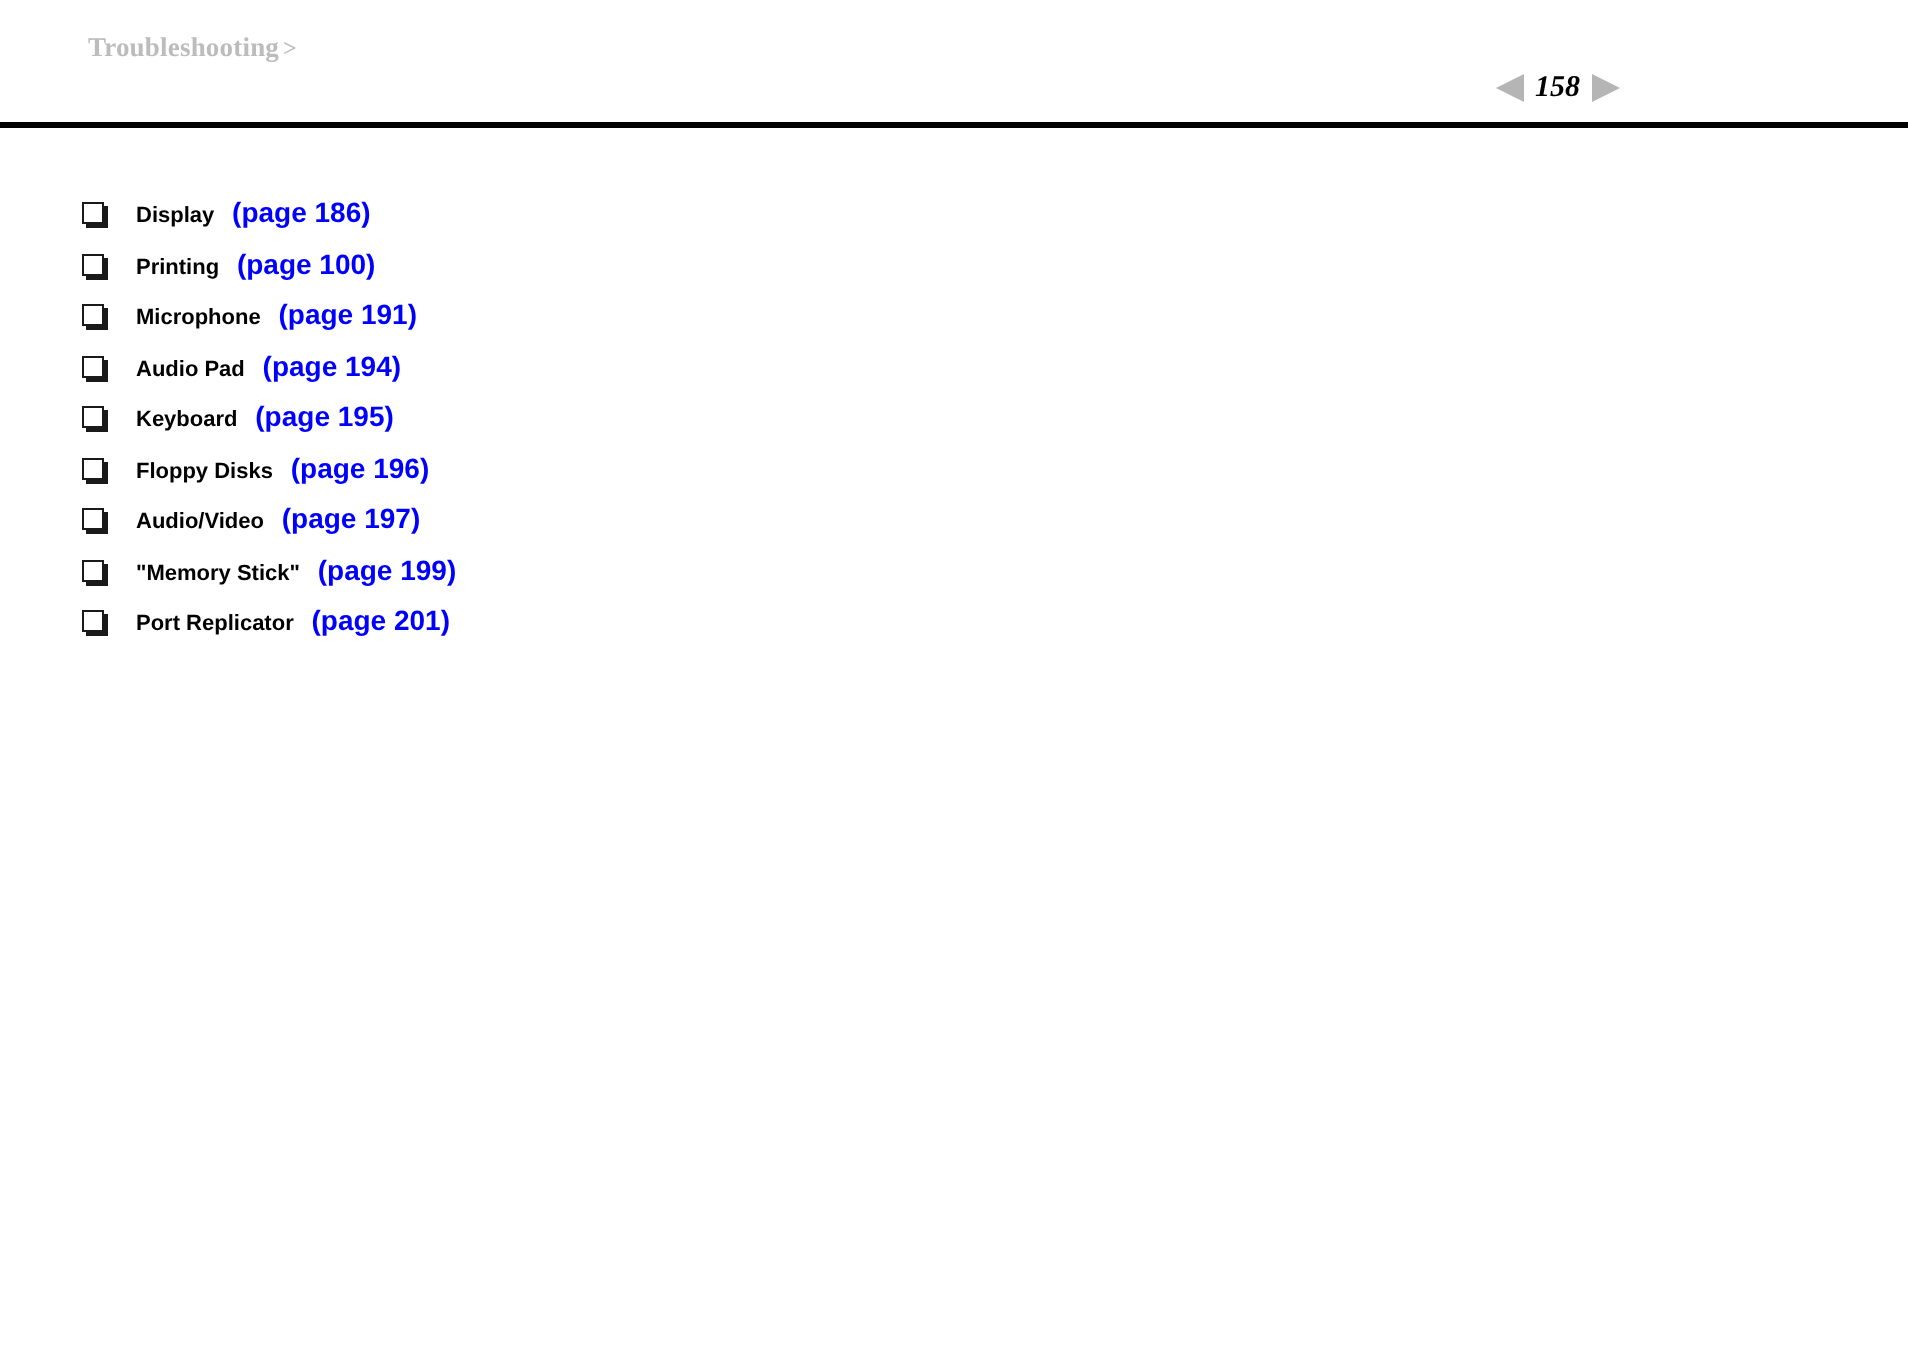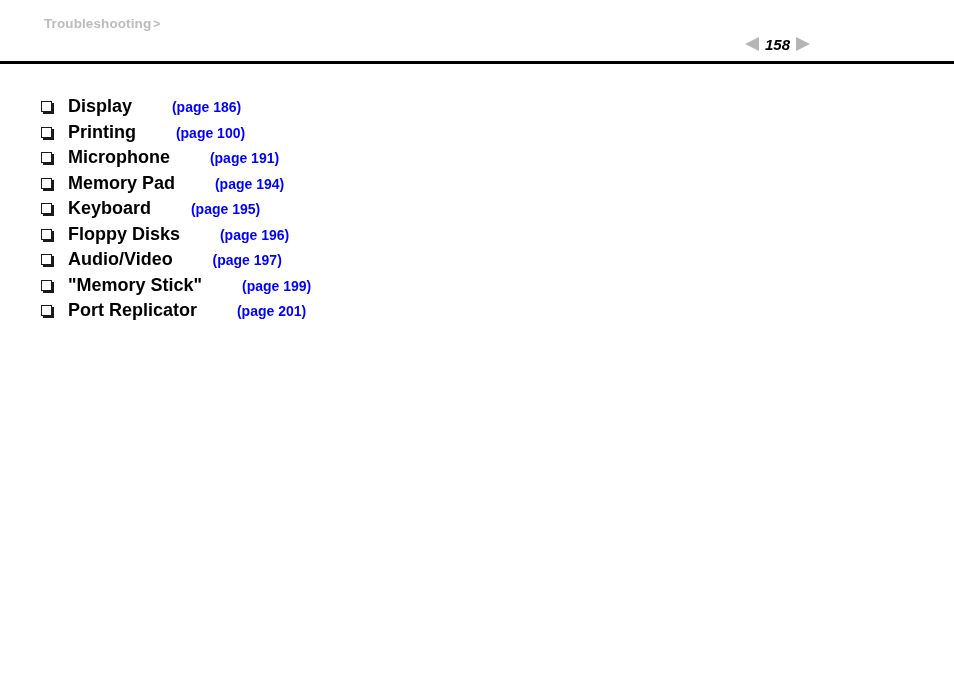--- a/index.html
+++ b/index.html
@@ -15,20 +15,21 @@
     position: relative;
   }
 
   
   .page-header {
     position: absolute;
     top: 0;
     left: 0;
     width: 836px;
     height: 62px;
+    font-family: Liberation Serif, serif;
   }
 
   .breadcrumb {
     position: absolute;
     left: 44px;
     top: 16px;
     font-size: 13.5px;
     font-weight: bold;
     color: #bcbcbc;
     letter-spacing: 0.1px;
@@ -101,31 +102,30 @@
     position: absolute;
     left: 41px;
     top: 7px;
     width: 9px;
     height: 9px;
     background: #ffffff;
     border: 1.5px solid #1a1a1a;
     box-shadow: 2px 2px 0 0 #1a1a1a;
   }
   .topic-label {
-    font-size: 18px;
+    font-size: 11px;
     font-weight: bold;
     color: #000000;
   }
   .topic-page-link {
     font-size: 14px;
     font-weight: bold;
     color: #0000ff;
     padding-left: 5px;
     cursor: pointer;
-    margin-left: 31px;
   }
 </style>
 </head>
 <body>
 
 <div class="page-header">
 
   <div class="breadcrumb">
     <span>Troubleshooting</span><span class="crumb-sep">&gt;</span>
   </div>
@@ -155,21 +155,21 @@
 
   <div class="topic-item">
     <span class="bullet-box"></span>
     <span class="topic-label">Microphone</span>
     <span class="topic-page-link">(page 191)</span>
   </div>
 
 
   <div class="topic-item">
     <span class="bullet-box"></span>
-    <span class="topic-label">Memory Pad</span>
+    <span class="topic-label">Audio Pad</span>
     <span class="topic-page-link">(page 194)</span>
   </div>
 
   <div class="topic-item">
     <span class="bullet-box"></span>
     <span class="topic-label">Keyboard</span>
     <span class="topic-page-link">(page 195)</span>
   </div>
 
   <div class="topic-item">

